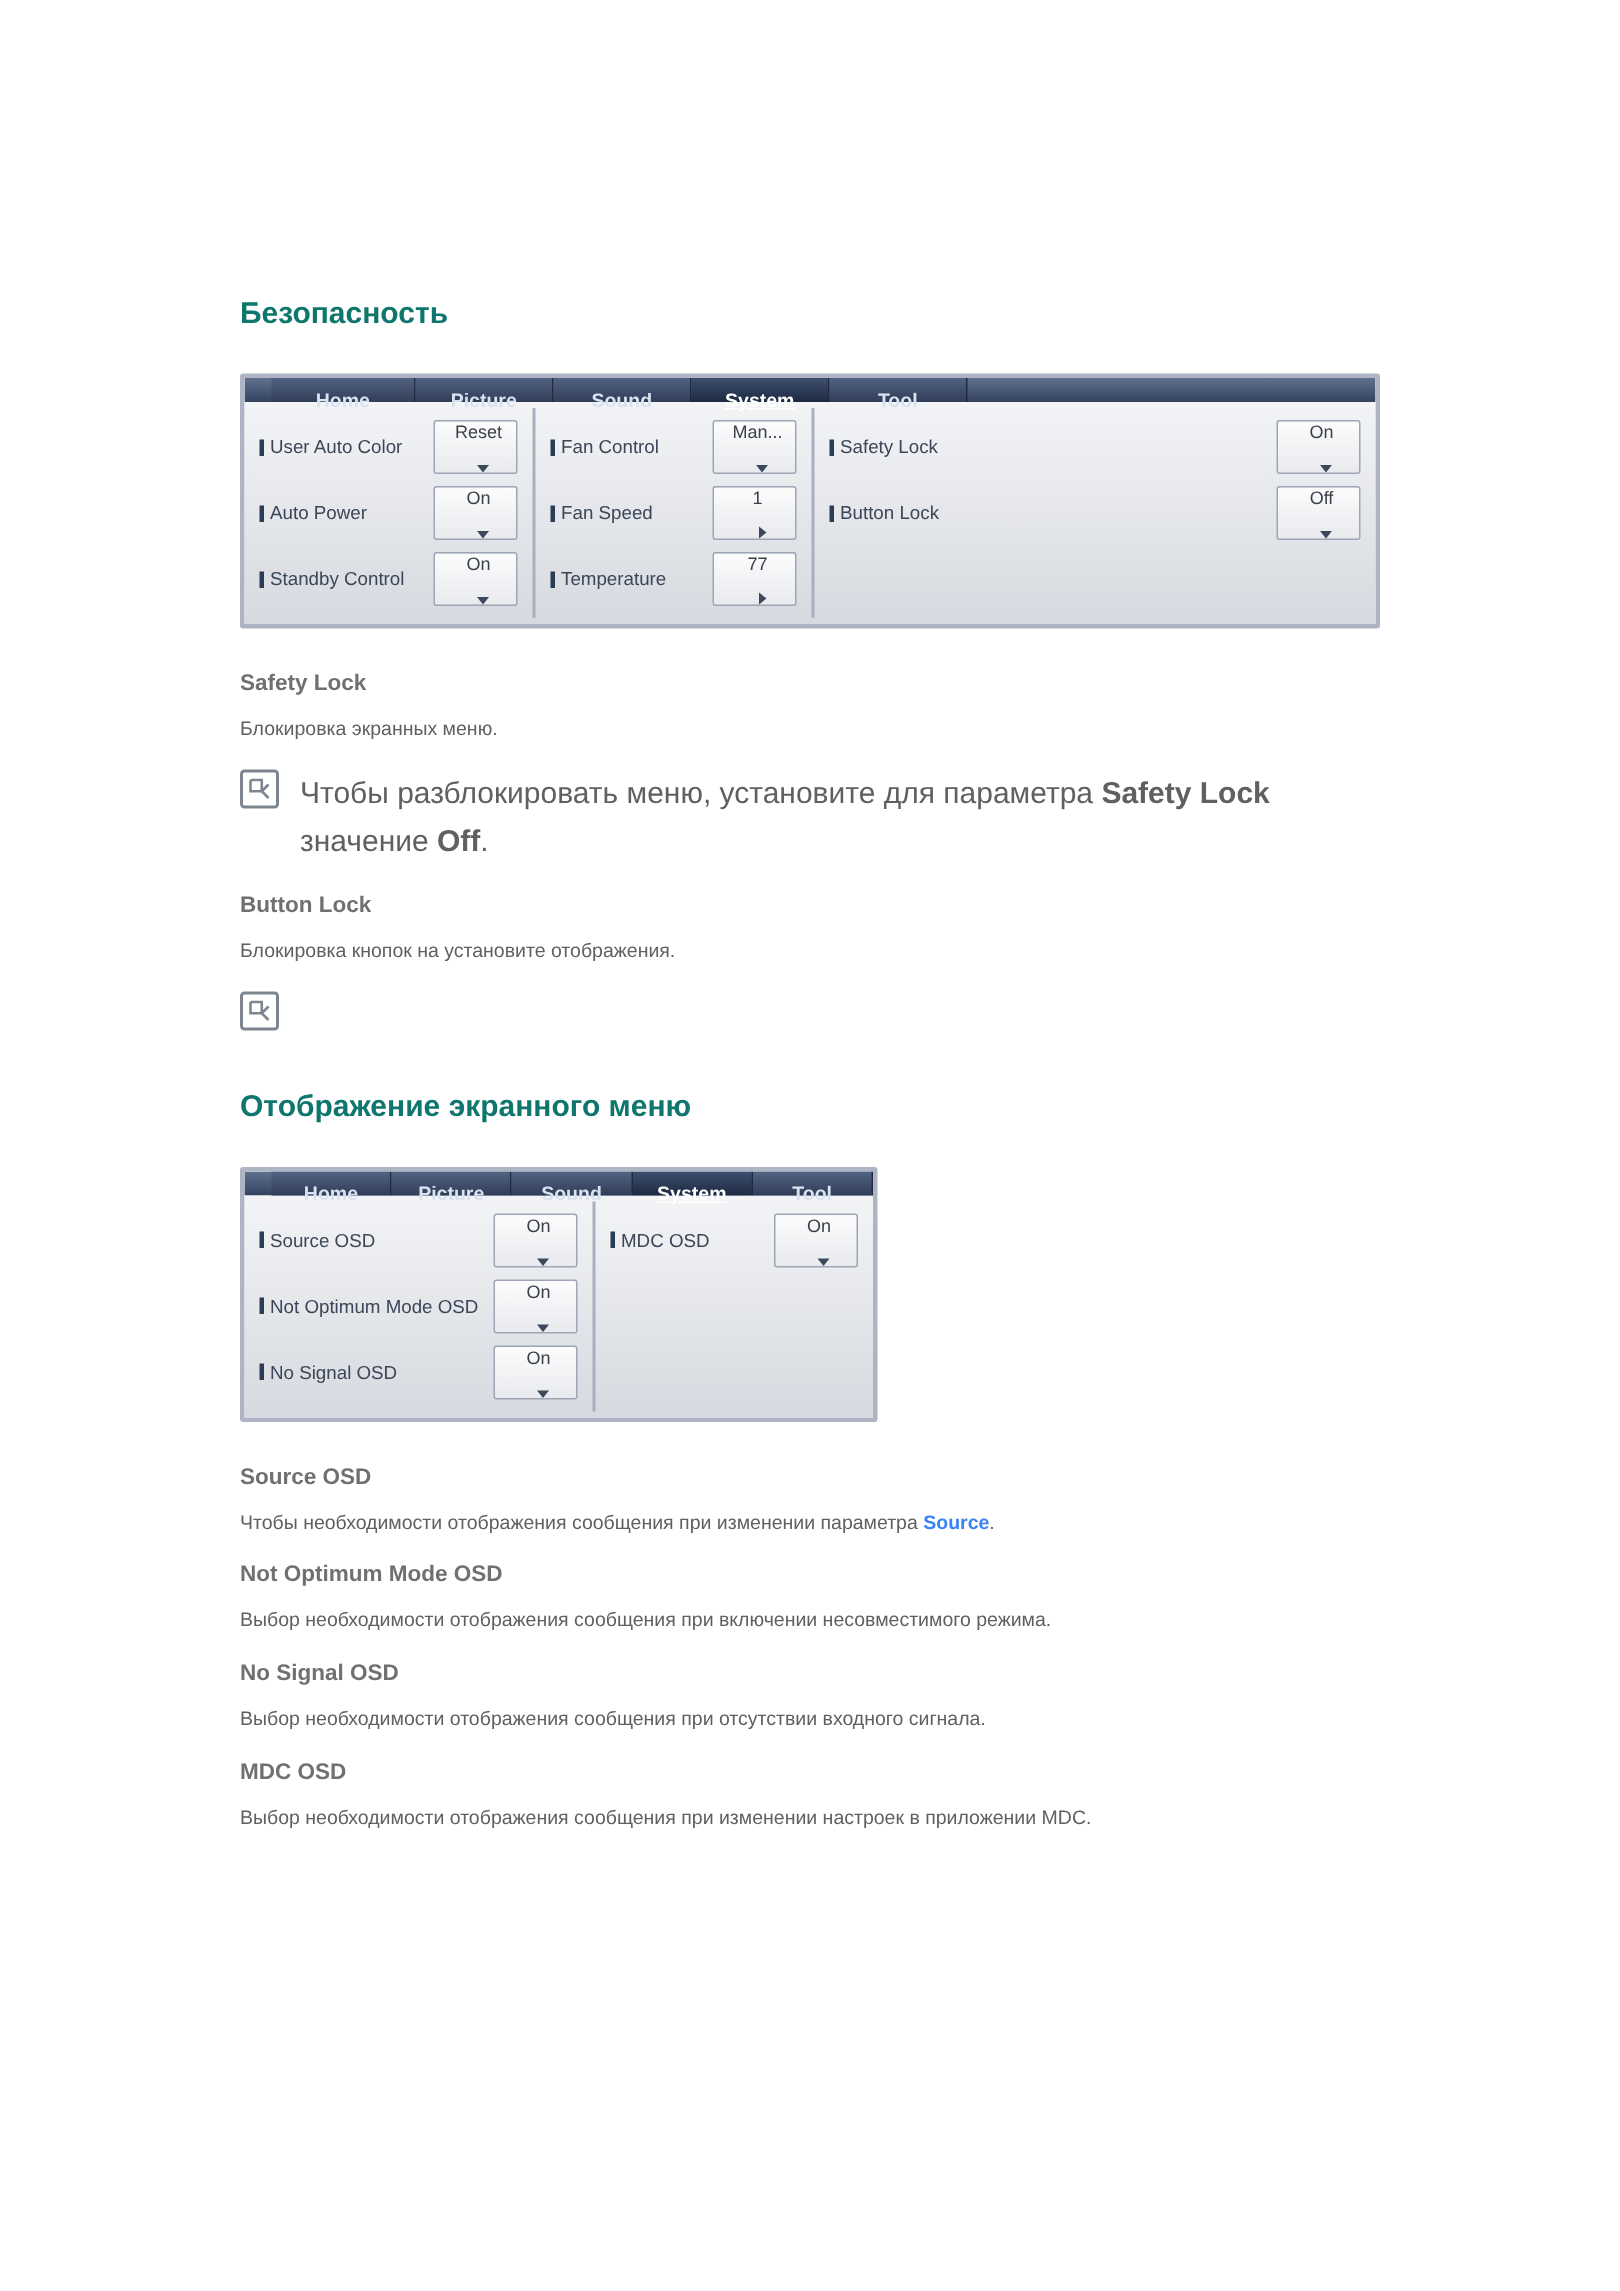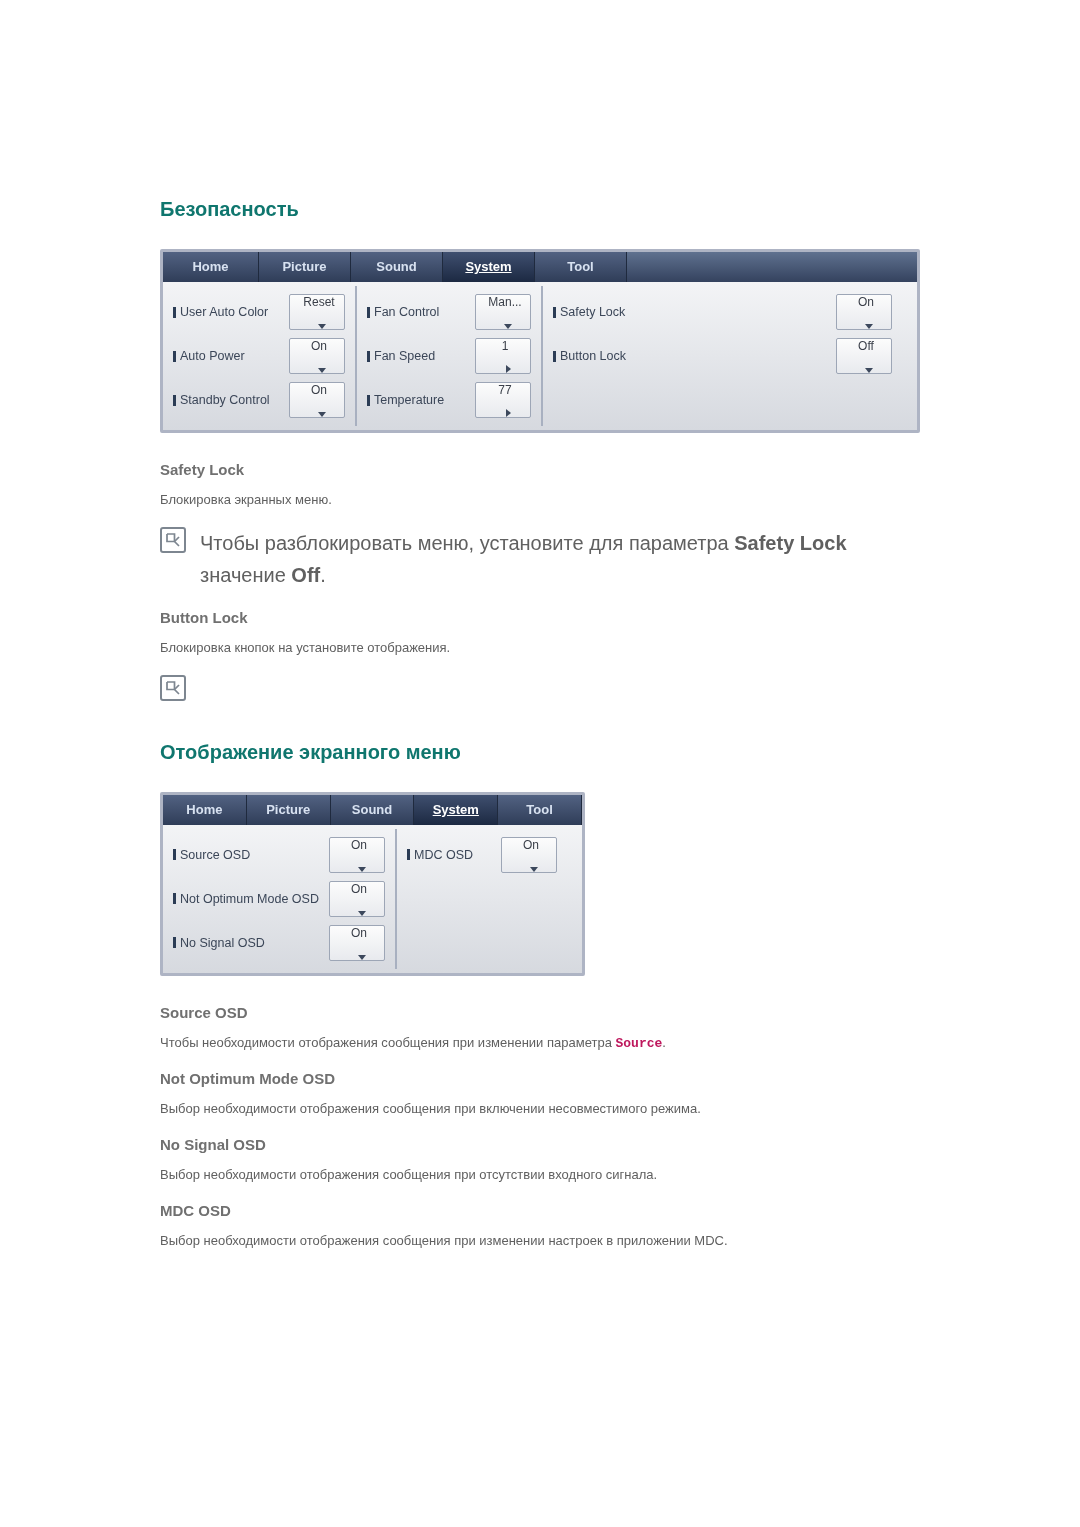--- a/index.html
+++ b/index.html
@@ -21,41 +21,42 @@
   
   .panel {
     border: 3px solid #aeb4c4;
     border-radius: 2px;
     overflow: hidden;
     margin-bottom: 28px;
   }
   .tabbar {
     display: flex;
     background: linear-gradient(#5f718f, #34425e);
-    height: 30px;
+    height: 16px;
+    padding-left: 18px;
   }
   .tabbar .tab {
     color: #d8e2f1;
     font-weight: bold;
     font-size: 13px;
     padding: 7px 0;
     text-align: center;
     border-right: 1px solid #1f2a3e;
     background: linear-gradient(#526282, #2f3d58);
     cursor: pointer;
   }
   .tabbar .tab.active {
     background: linear-gradient(#3f4f6f, #1c2942);
     color: #fff;
     text-decoration: underline;
   }
   .panel-body {
     display: flex;
     background: linear-gradient(#f3f4f6, #d6d9df);
-    padding: 4px 15px 4px 0;
+    padding: 4px 0 4px 0;
   }
   .col {
     border-right: 2px solid #a8b0c0;
     padding: 4px 0;
   }
   .col:last-child { border-right: none; }
   .row {
     display: flex;
     align-items: center;
     padding: 4px 10px;
@@ -98,21 +99,21 @@
   .ctrl .arrow {
     width:0;height:0;
     border-top:4px solid transparent;
     border-bottom:4px solid transparent;
     border-left:5px solid #3c485c;
     margin-left:6px;
   }
   
   h4.sub { color:#707070; font-size:15px; font-weight:bold; margin:14px 0 12px; }
   p.body { color:#606060; font-size:13px; line-height:1.6; margin:0 0 16px; }
-  p.body b { color:#be185d;font-family:Liberation Mono, monospace; }
+  p.body b { color:#3b82f6; }
   .note {
     display:flex;
     align-items:flex-start;
     gap:14px;
     margin:6px 0 18px;
   }
   .note .icon {
     width:26px;height:26px;
     border:2px solid #7d8690;
     border-radius:3px;

